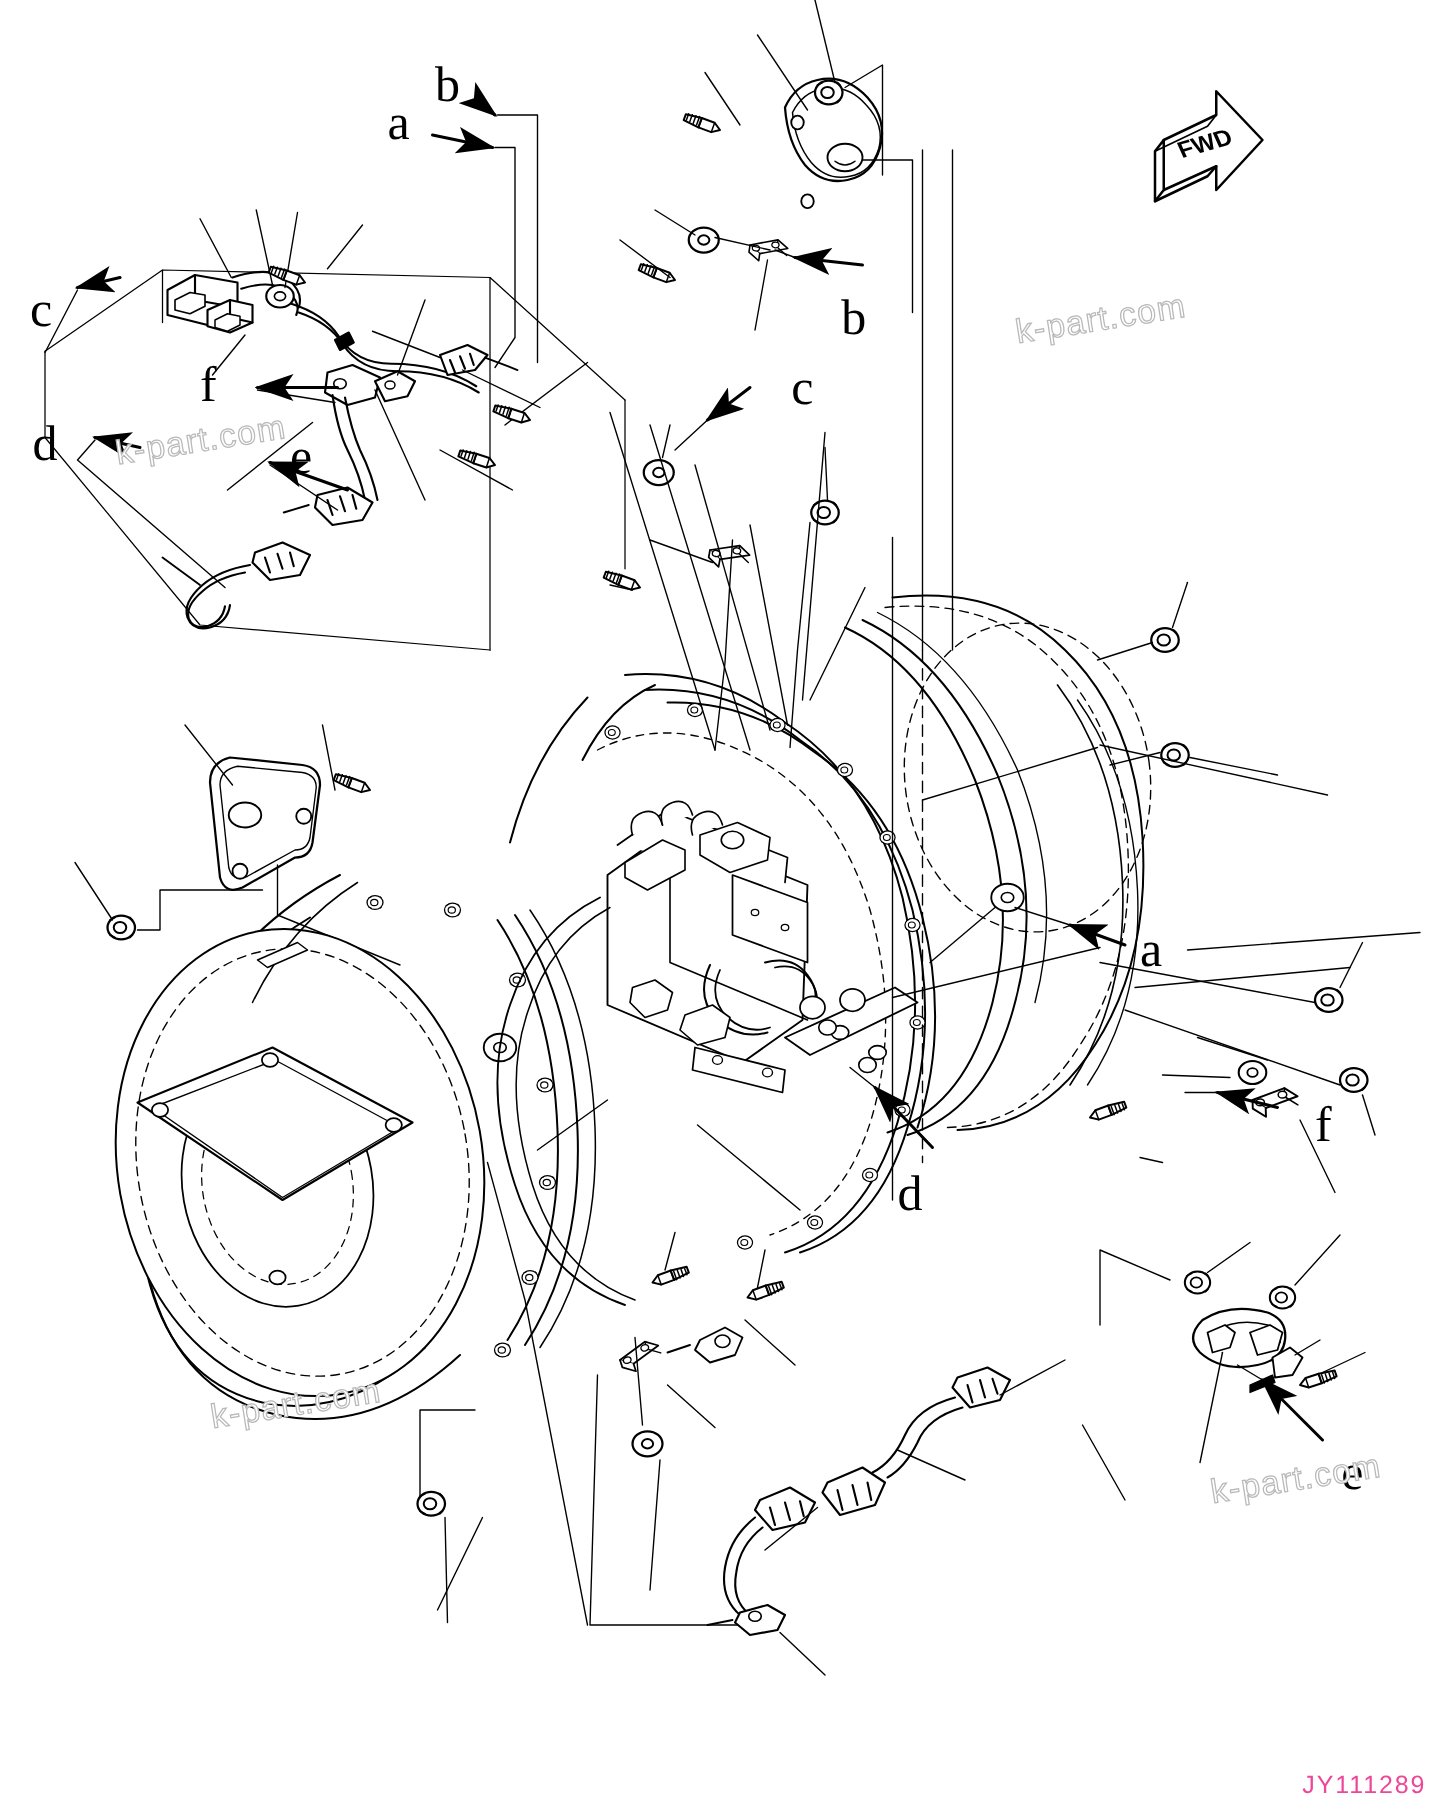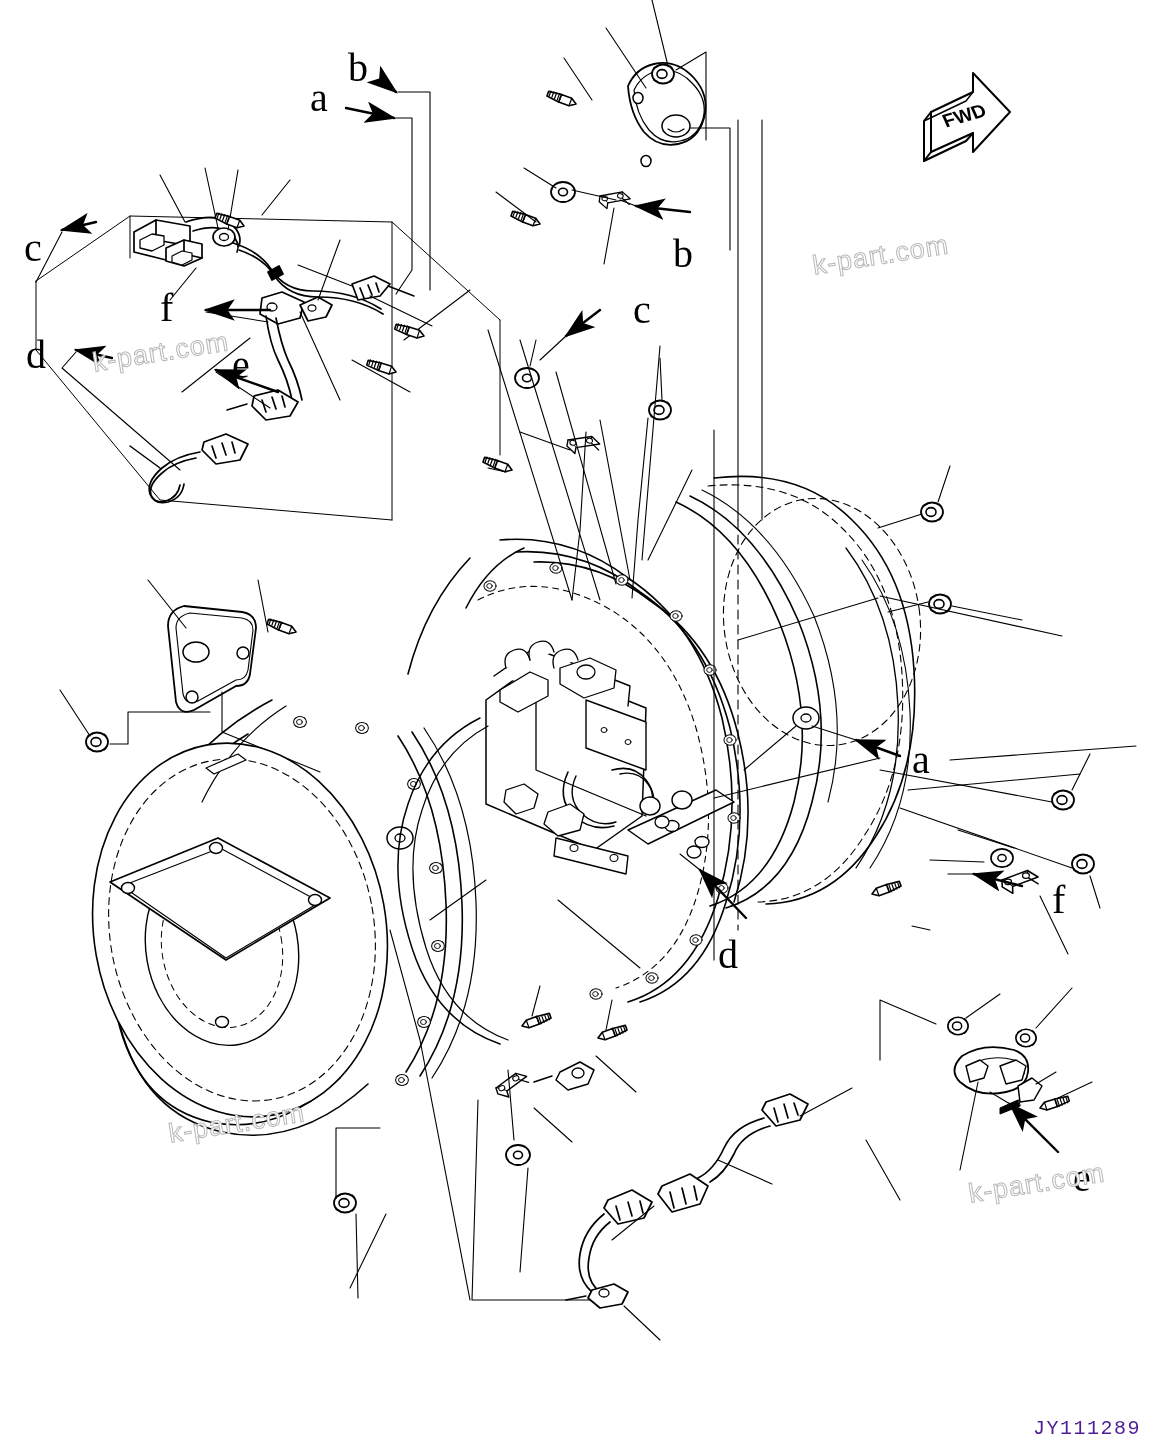--- a/index.html
+++ b/index.html
@@ -31,24 +31,24 @@
     font-family:"Liberation Sans",sans-serif;
     font-size:19px;
     font-weight:bold;
     color:#000;
     white-space:nowrap;
   }
   .partno{
     position:absolute;
     right:22px;
     bottom:12px;
-    font-family:Liberation Mono, monospace;
+    font-family:Liberation Sans, sans-serif;
     font-size:20px;
     letter-spacing:1.5px;
-    color:#4c1d95;
+    color:#ec4899;
   }
 </style>
 </head>
 <body>
 
 <div id="page">
 
 <svg viewBox="0 0 1163 1452" xmlns="http://www.w3.org/2000/svg">
   <defs>
     <marker id="arrowsolid" markerWidth="13" markerHeight="9" refX="12" refY="4.5" orient="auto">

